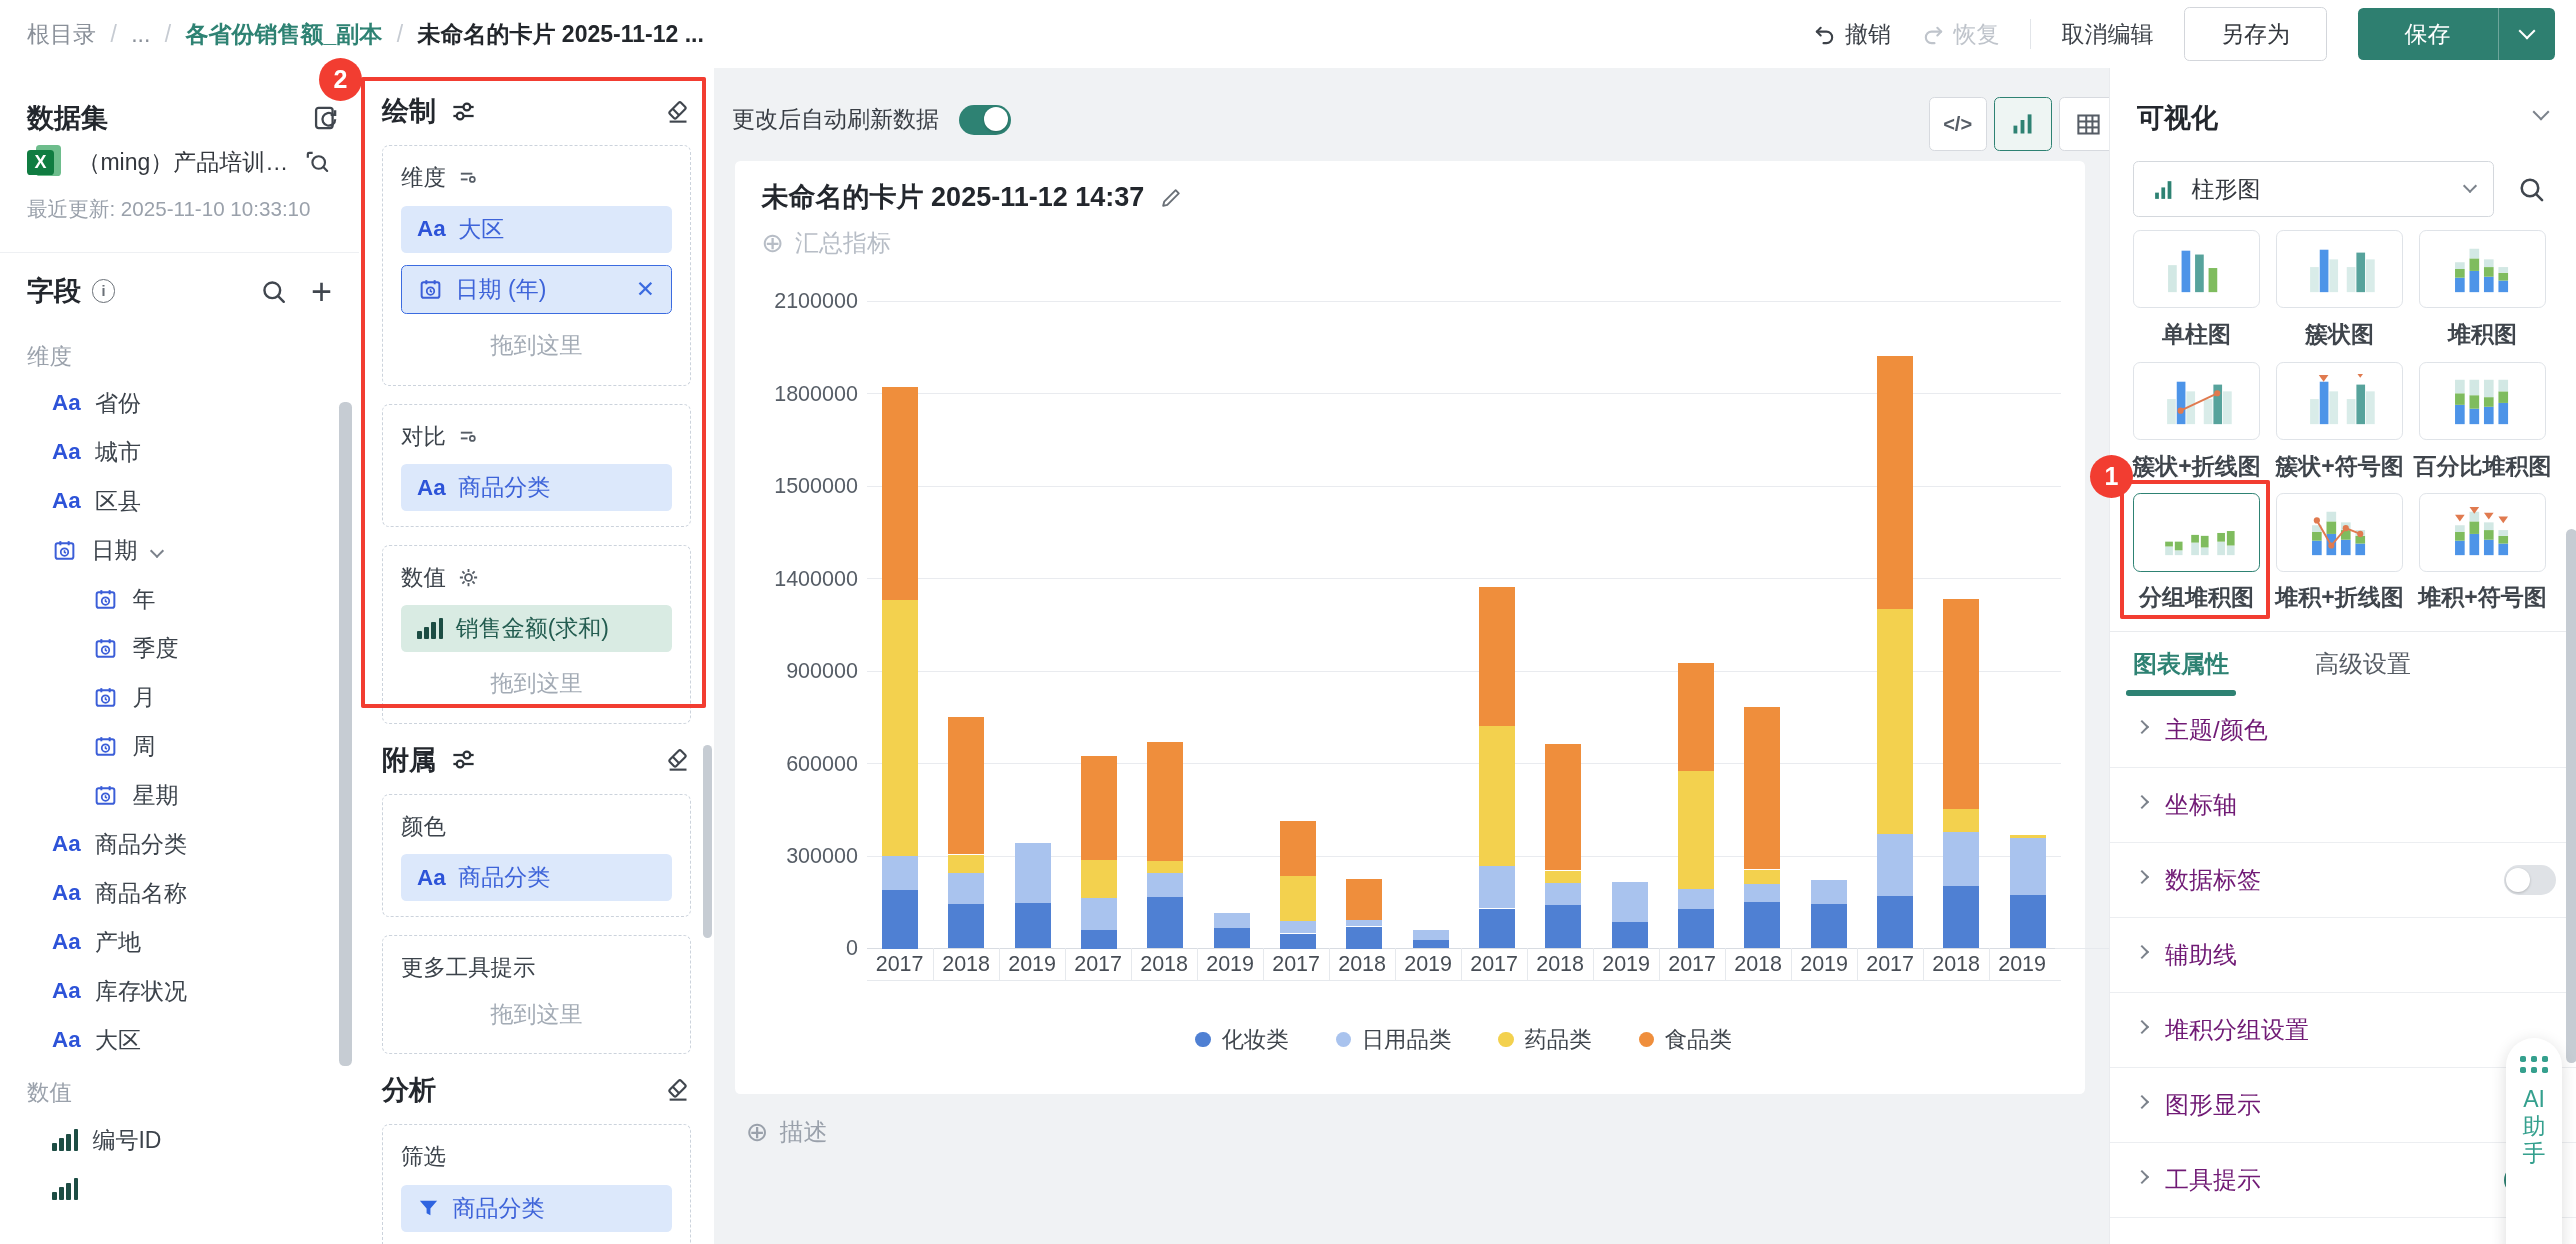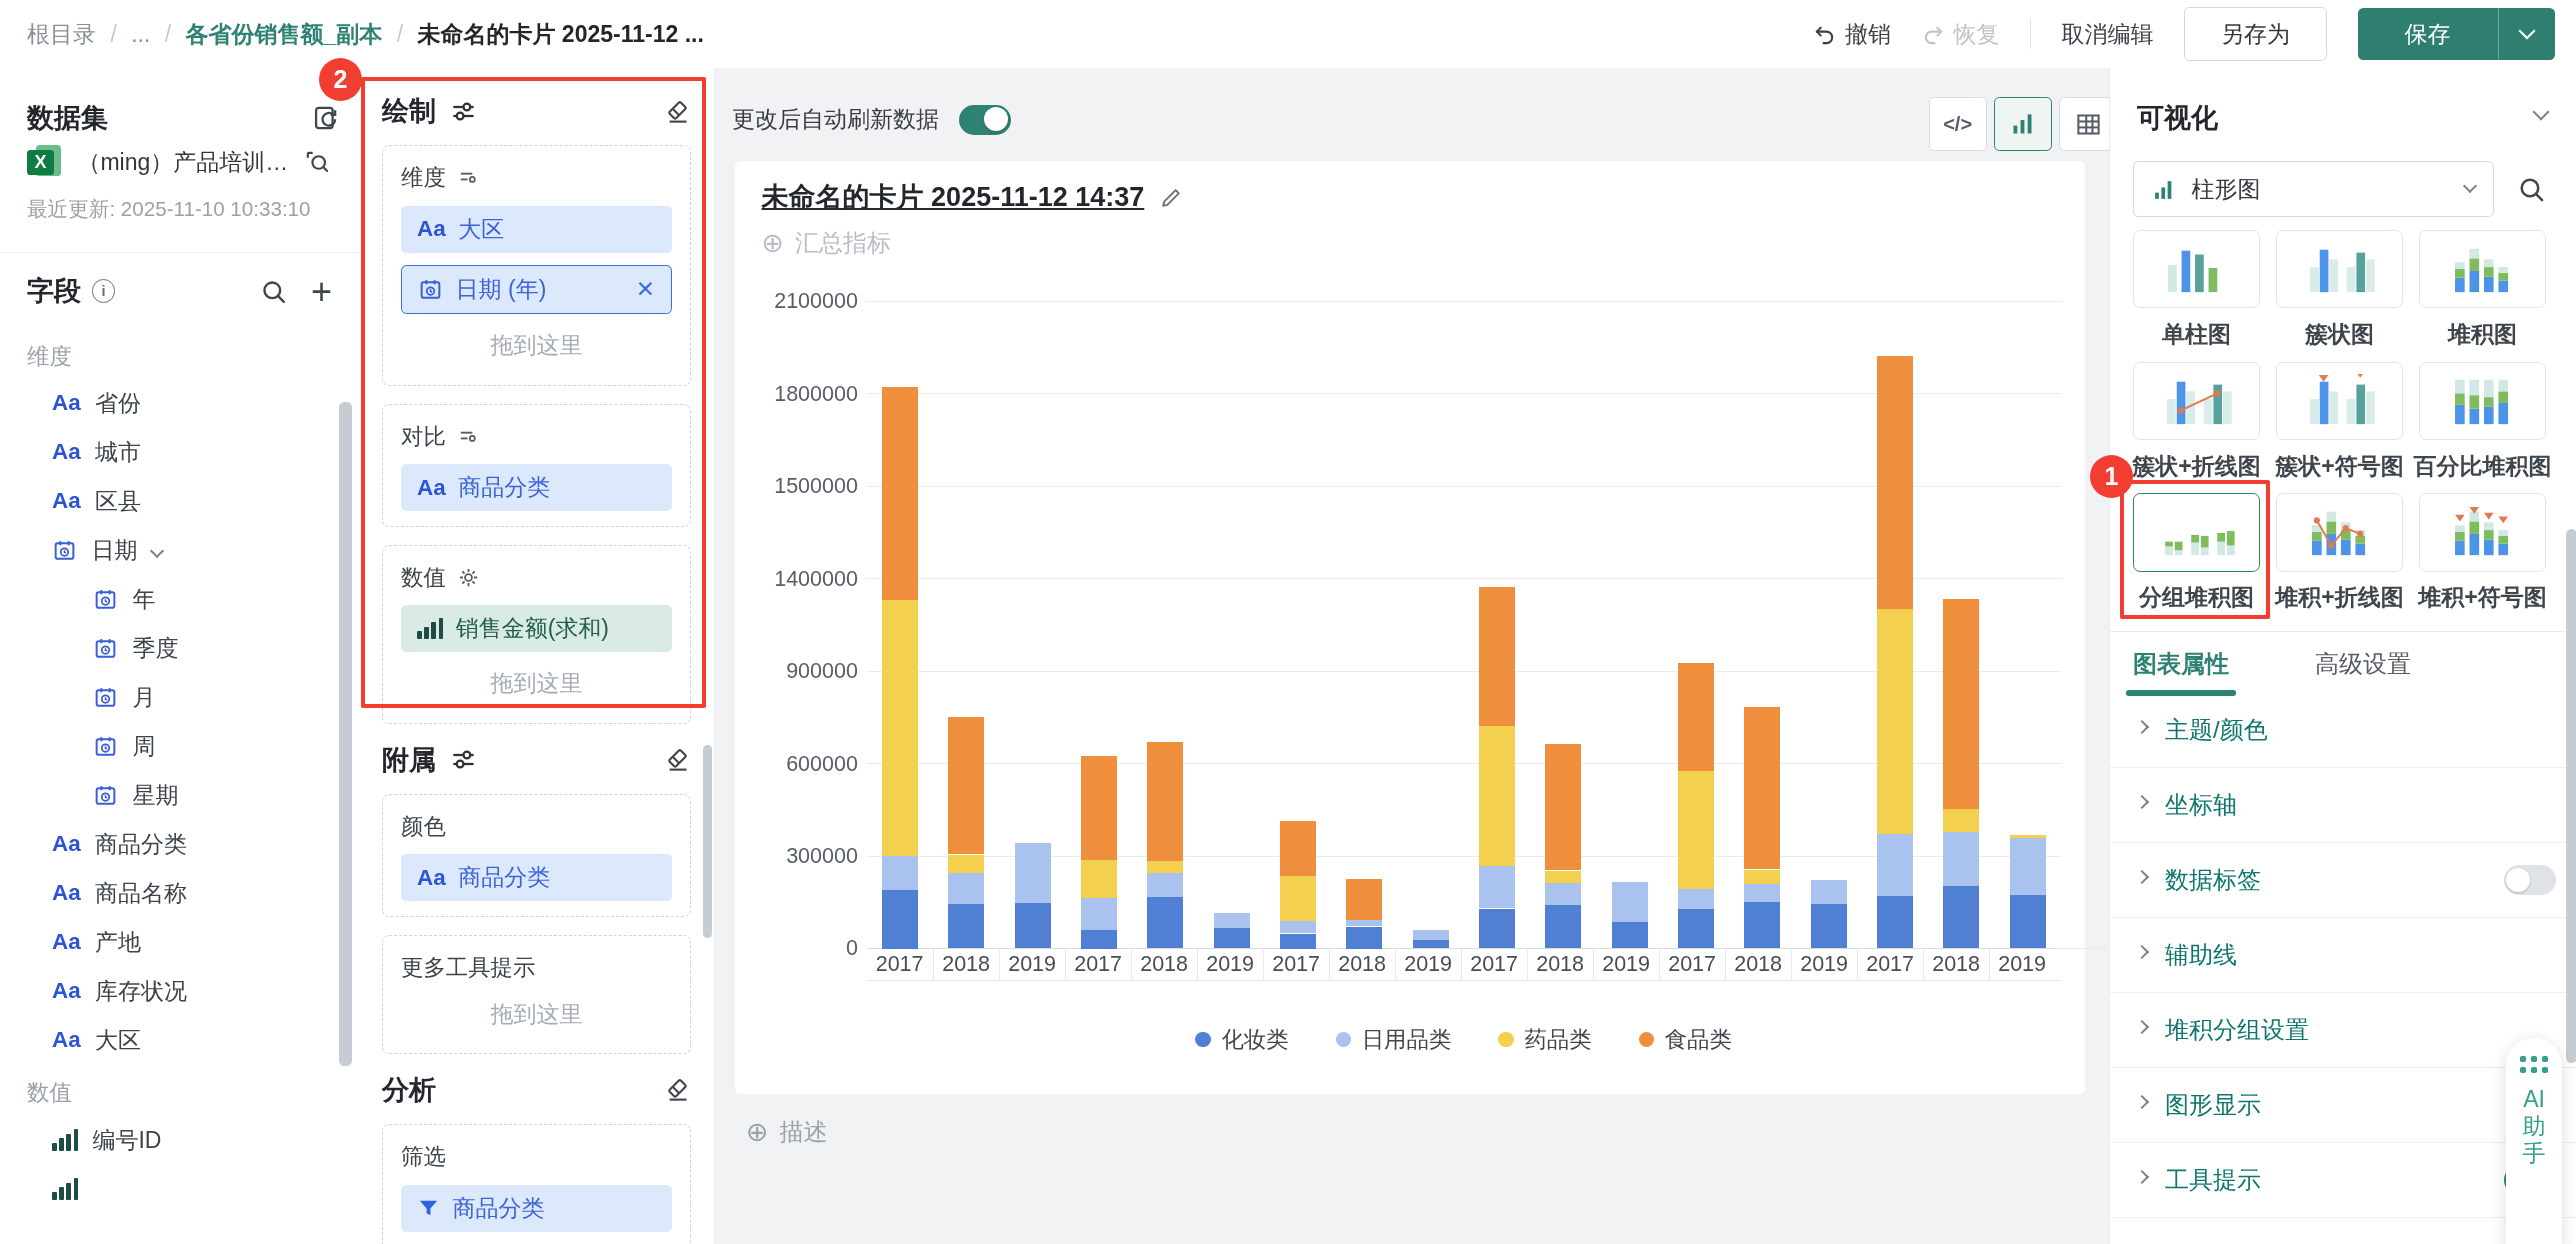--- a/index.html
+++ b/index.html
@@ -62,21 +62,21 @@
   .toggle{width:52px;height:30px;border-radius:15.3px;position:relative;cursor:pointer;}
   .toggle.on{background:#2e8273;}
   .toggle.off{background:#dfe2e6;}
   .toggle .knob{position:absolute;top:2.7px;width:24px;height:24px;border-radius:50%;background:#fff;box-shadow:0 0.9px 2.7px rgba(0,0,0,.2);}
   .toggle.on .knob{right:2.7px;}
   .toggle.off .knob{left:2.7px;}
   .viewbtns{right:25px;top:29px;display:flex;gap:7.2px;}
   .vbtn{width:56px;height:52px;border:0.9px solid #d7dadf;border-radius:5.4px;background:#fff;display:flex;align-items:center;justify-content:center;cursor:pointer;color:#565d66;}
   .vbtn.active{border:1.8px solid #2e8273;background:#eef5f3;color:#2e8273;}
   .card{left:20.6px;top:93px;width:1350px;height:933px;background:#fff;border-radius:5.4px;}
-  .card-title-row{left:27px;top:18px;display:flex;align-items:center;gap:14.4px;text-decoration:underline;}
+  .card-title-row{left:27px;top:18px;display:flex;align-items:center;gap:14.4px;}
   .card-title{font-size:27px;font-weight:700;color:#23272d;}
   .summary{left:27px;top:66px;display:flex;align-items:center;gap:10.8px;color:#b7bdc6;font-size:24px;}
   .oplus{font-size:27px;line-height:27px;}
   .desc-row{left:32px;top:1048px;display:flex;align-items:center;gap:10.8px;color:#9aa1ab;font-size:24px;}
   .gridline{position:absolute;height:0.9px;background:#e9ebef;}
   .gridline.zero{background:#d8dce2;}
   .ytick{position:absolute;width:117px;text-align:right;font-size:21.5px;color:#565d66;}
   .barseg{position:absolute;}
   .xtable{position:absolute;display:flex;flex-direction:row;border-bottom:0.9px solid #e6e9ed;}
   .xrow{display:flex;}
@@ -97,21 +97,21 @@
   .tcard .cbox{width:127px;height:83px;border:0.9px solid #dfe3e8;border-radius:7.2px;background:#fff;display:flex;align-items:center;justify-content:center;box-sizing:border-box;}
   .tcard.selected .cbox{border:1.8px solid #2e8273;}
   .tcard .clabel{margin-top:10.8px;font-size:23px;color:#3f454c;white-space:nowrap;}
   .viz-div{left:0;top:563px;width:467px;height:0.9px;background:#e9ebee;}
   .tabs{left:23px;top:580px;display:flex;gap:86px;}
   .tab{font-size:24px;color:#555b63;padding-bottom:14.4px;cursor:pointer;position:relative;}
   .tab.active{color:#2e8273;font-weight:600;}
   .tab.active::after{content:"";position:absolute;left:-7.2px;right:-7.2px;bottom:-1.8px;height:6.3px;background:#2e8273;border-radius:2.7px;}
   .sections{left:0;top:625px;width:467px;}
   .sec-row{height:74px;display:flex;align-items:center;gap:18px;padding:0 21.5px 0 27px;border-bottom:0.9px solid #eceef1;cursor:pointer;}
-  .sec-label{font-size:24px;color:#0f766e;}
+  .sec-label{font-size:24px;color:#701a75;}
   .sec-row .toggle{margin-left:auto;}
   
   .scrollthumb{position:absolute;border-radius:5.4px;background:#c6ccd3;}
   
   .anno-rect{position:absolute;border:4.5px solid #f23d31;border-radius:1.8px;pointer-events:none;}
   .badge{position:absolute;width:43px;height:43px;border-radius:50%;background:#f23d31;color:#fff;font-size:25px;font-weight:700;display:flex;align-items:center;justify-content:center;}
   
   .ai-pill{left:2506px;top:1038px;width:56px;height:215px;background:#fff;border-radius:29px;box-shadow:0 3.6px 16px rgba(0,0,0,.14);display:flex;flex-direction:column;align-items:center;padding-top:18px;gap:12.6px;cursor:pointer;}
   .ai-dots{display:grid;grid-template-columns:repeat(3,6.3px);grid-gap:4.5px;}
   .ai-dots i{width:6.3px;height:6.3px;background:#35a08e;border-radius:1.8px;}

